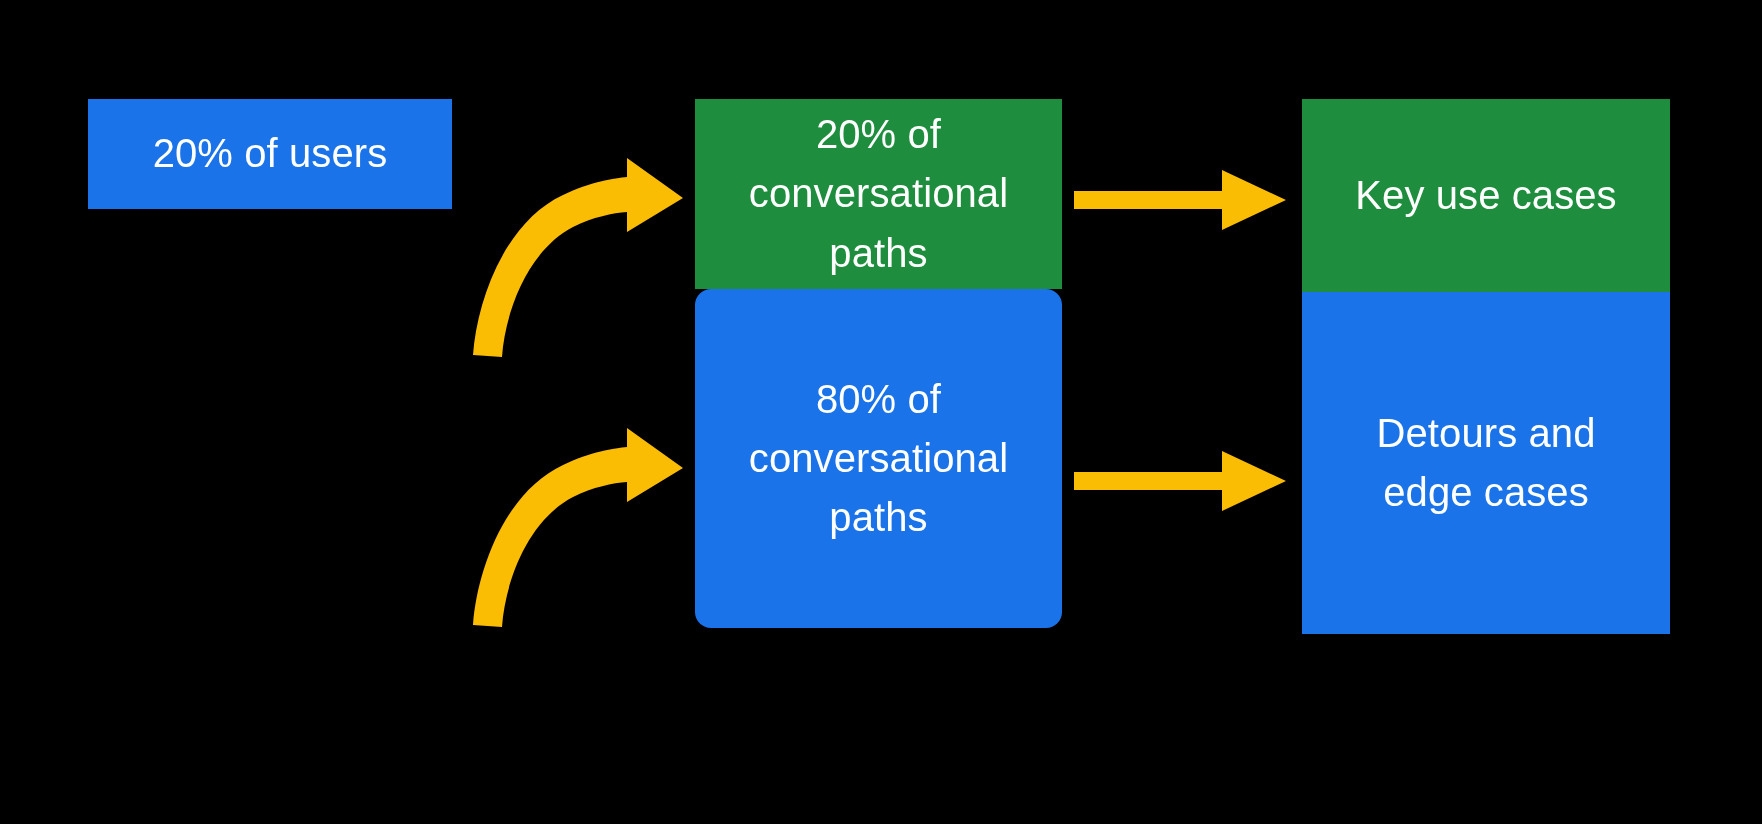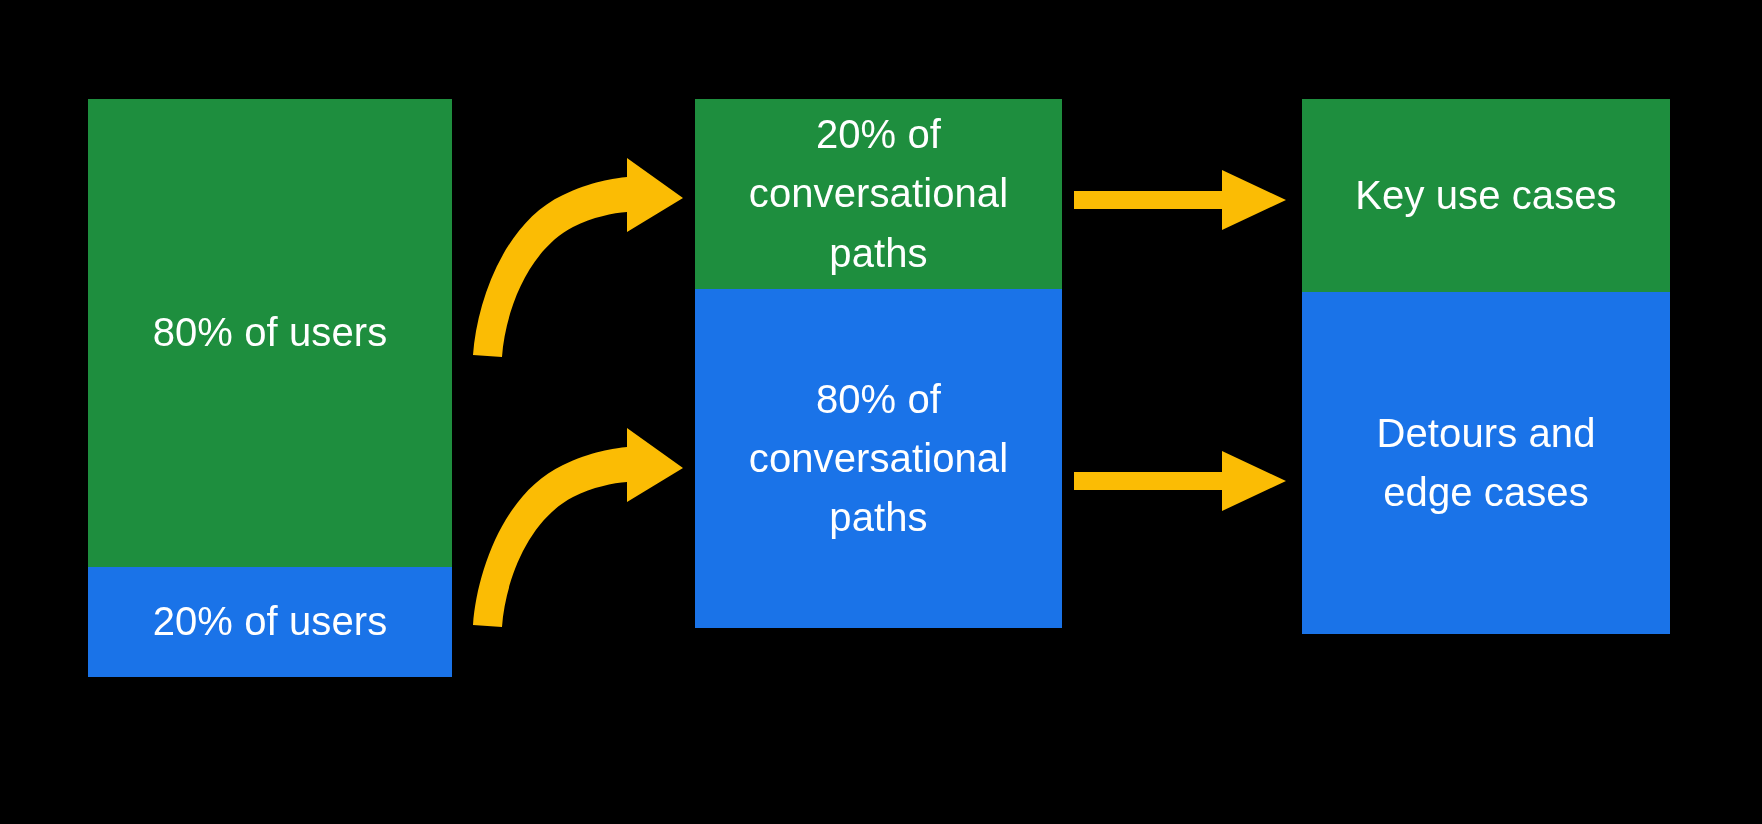--- a/index.html
+++ b/index.html
@@ -46,21 +46,21 @@
   }
 
   
   #col-users        { left: 88px;  top: 99px; width: 364px; height: 604px; }
   #col-users .s-top { height: 468px; background: var(--green); }
   #col-users .s-bot { height: 110px; background: var(--blue); }
 
   
   #col-paths        { left: 695px; top: 99px; width: 367px; height: 529px; }
   #col-paths .s-top { height: 190px; background: var(--green); }
-  #col-paths .s-bot { height: 339px; background: var(--blue); }
+  #col-paths .s-bot { height: 339px; background: var(--blue); border-radius: 16px; }
 
   
   #col-cases        { left: 1302px; top: 99px; width: 368px; height: 535px; }
   #col-cases .s-top { height: 202px; background: var(--green); }
   #col-cases .s-bot { height: 358px; background: var(--blue); }
 
   :root {
     --green: #1E8E3E;
     --blue:  #1A73E8;
     --amber: #FBBC04;
@@ -76,23 +76,20 @@
   #arrow-curve-bottom { left: 455px; top: 420px; width: 240px; height: 210px; }
   #arrow-straight-top    { left: 1070px; top: 168px; width: 220px; height: 64px; }
   #arrow-straight-bottom { left: 1070px; top: 449px; width: 220px; height: 64px; }
 </style>
 </head>
 <body>
 
 <div id="canvas">
 
   <div class="column" id="col-users">
-    <div class="segment s-top">
-      <span class="seg-label">80% of users</span>
-    </div>
     <div class="segment s-bot">
       <span class="seg-label">20% of users</span>
     </div>
   </div>
 
   <div class="column" id="col-paths">
     <div class="segment s-top">
       <span class="seg-label">20% of
 conversational
 paths</span>

